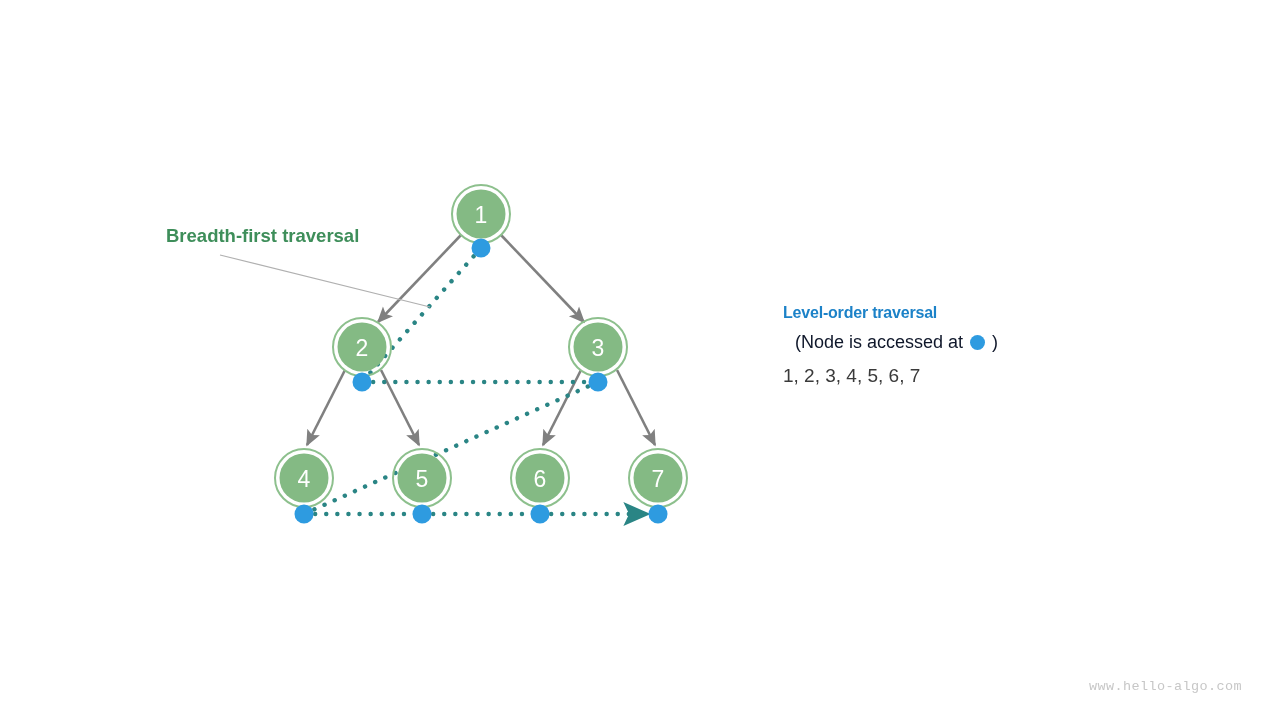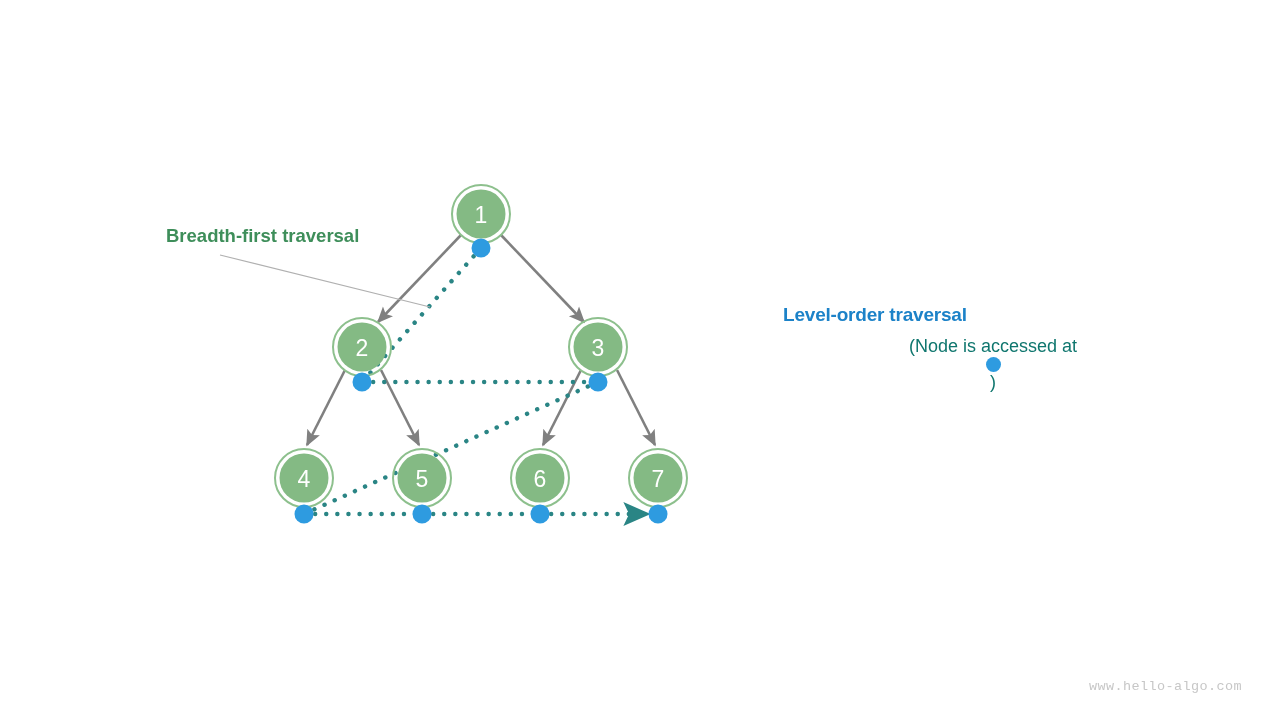--- a/index.html
+++ b/index.html
@@ -35,37 +35,36 @@
     fill: #3e8e5a;
   }
   .panel {
     position: absolute;
     left: 783px;
     top: 303px;
     width: 420px;
   }
   .panel-title {
     font-family: "Liberation Sans", sans-serif;
-    font-size: 19px;
+    font-size: 16px;
     font-weight: bold;
     color: #1c82c8;
     letter-spacing: -0.2px;
     margin: 0;
     line-height: 1.25;
   }
   .panel-sub {
     font-family: "Liberation Sans", sans-serif;
     font-size: 18px;
-    color: #0f766e;
-    margin: 9px 0 0 0;
+    color: #0f172a;
+    margin: 9px 0 0 12px;
     display: flex;
     align-items: center;
     line-height: 1.2;
     white-space: nowrap;
-    flex-direction: column;
   }
   .inline-dot {
     display: inline-block;
     width: 15px;
     height: 15px;
     border-radius: 50%;
     background: #2e9be0;
     margin: 0 7px 0 7px;
     vertical-align: middle;
   }
@@ -171,15 +170,16 @@
   <text class="bfs-label" x="166" y="242">Breadth-first traversal</text>
 </svg>
 
 <div class="panel">
   <p class="panel-title">Level-order traversal</p>
   <p class="panel-sub">
     <span>(Node is accessed at</span>
     <span class="inline-dot"></span>
     <span>)</span>
   </p>
+  <p class="panel-seq">1, 2, 3, 4, 5, 6, 7</p>
 </div>
 
 <div class="watermark">www.hello-algo.com</div>
 
 </body></html>

